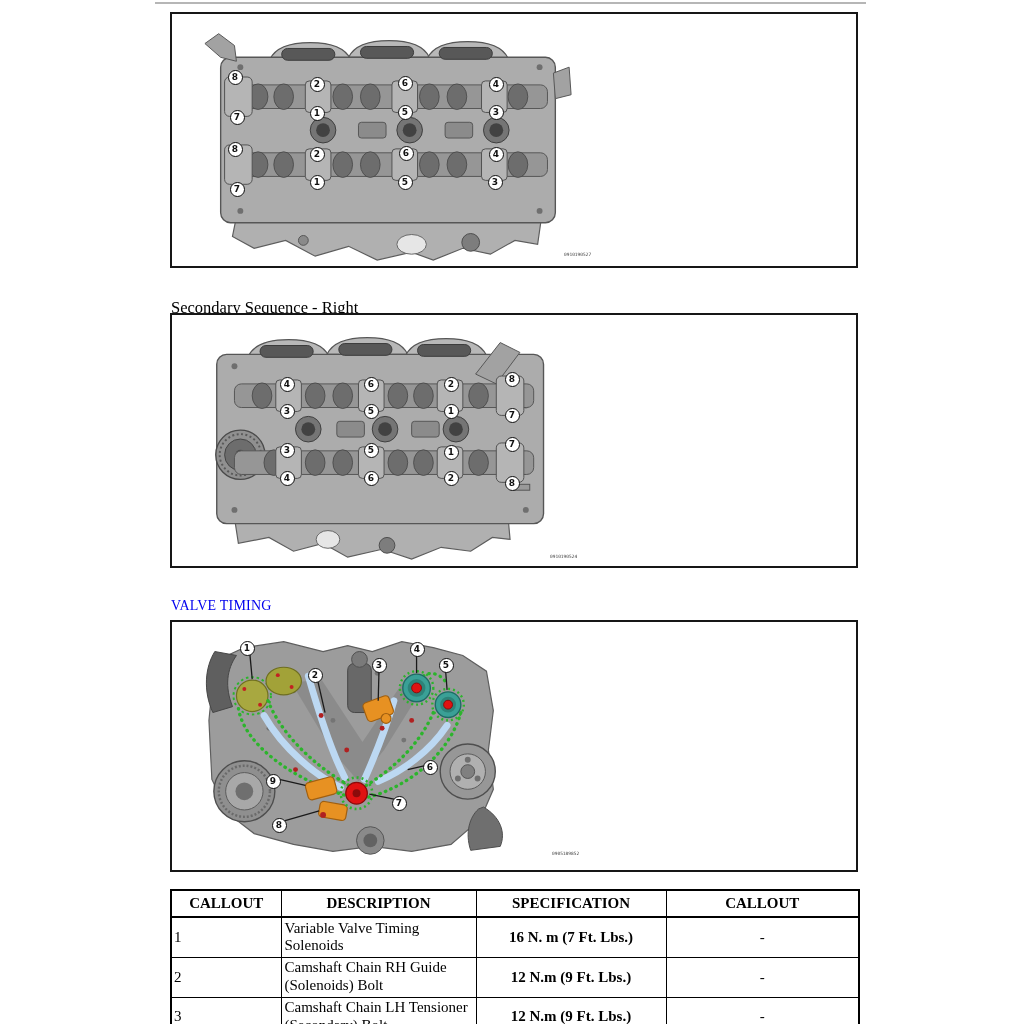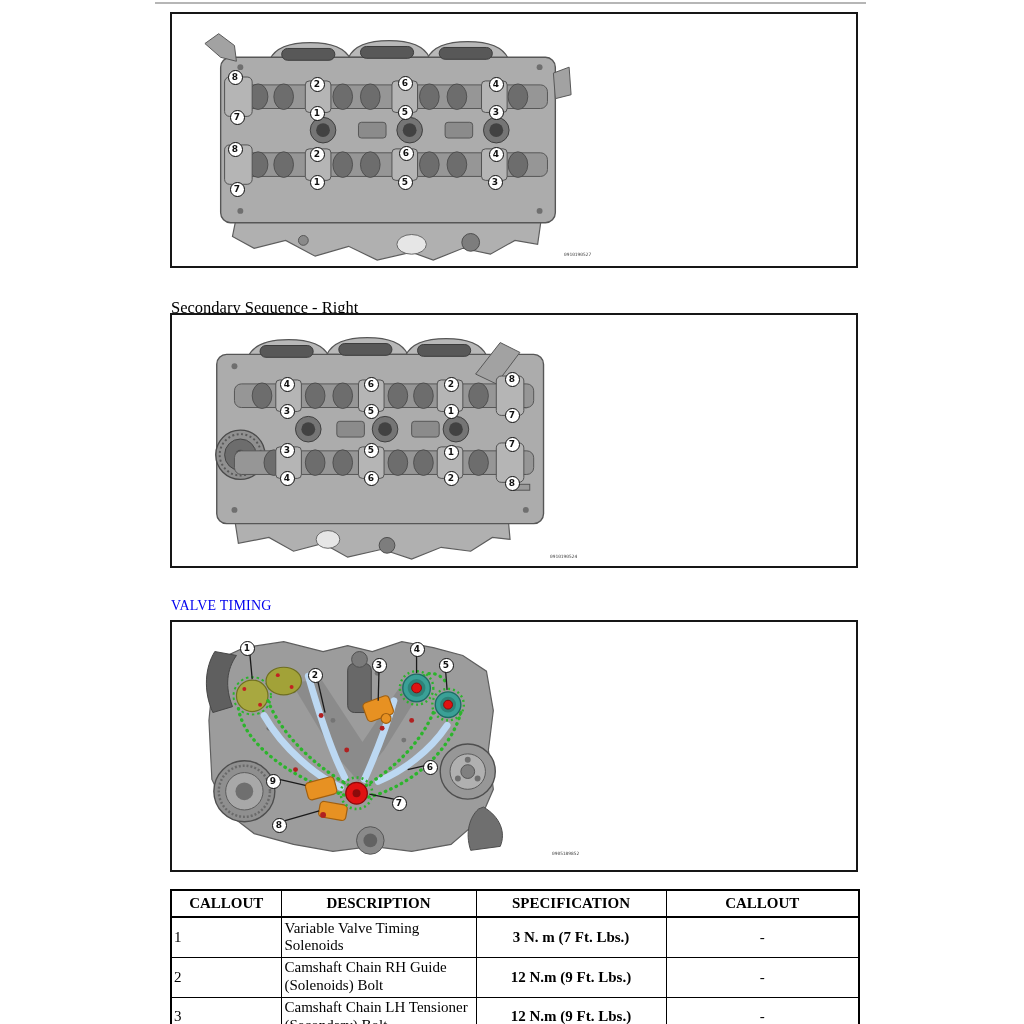--- a/index.html
+++ b/index.html
@@ -348,21 +348,21 @@
       <th>CALLOUT</th>
       <th>DESCRIPTION</th>
       <th>SPECIFICATION</th>
       <th>CALLOUT</th>
     </tr>
   </thead>
   <tbody>
     <tr>
       <td class="c-callout">1</td>
       <td class="c-desc">Variable Valve Timing Solenoids</td>
-      <td class="c-spec">3 N. m (7 Ft. Lbs.)</td>
+      <td class="c-spec">16 N. m (7 Ft. Lbs.)</td>
       <td class="c-comm">-</td>
     </tr>
     <tr>
       <td class="c-callout">2</td>
       <td class="c-desc">Camshaft Chain RH Guide (Solenoids) Bolt</td>
       <td class="c-spec">12 N.m (9 Ft. Lbs.)</td>
       <td class="c-comm">-</td>
     </tr>
     <tr>
       <td class="c-callout">3</td>

